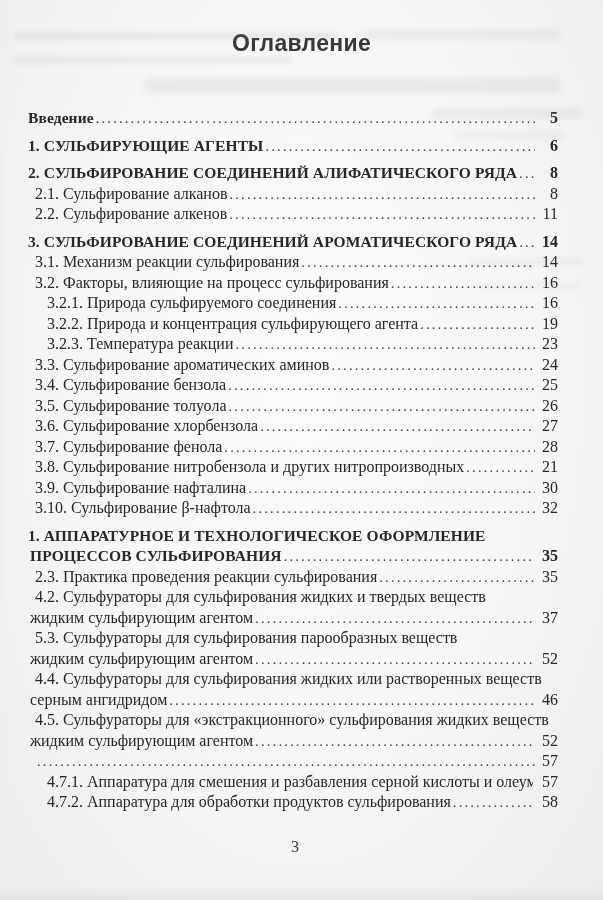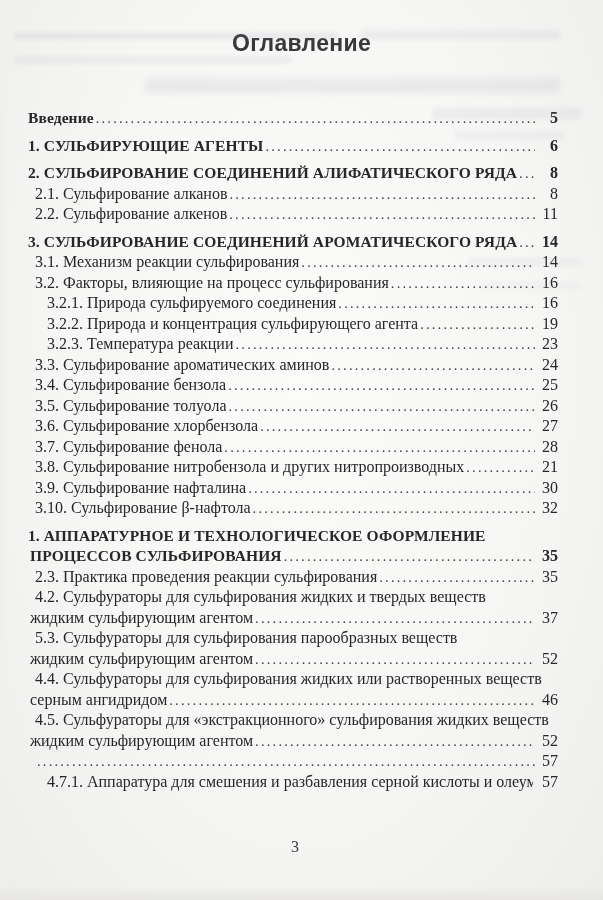--- a/index.html
+++ b/index.html
@@ -252,16 +252,21 @@
   </div>
       <div class="row lvl1">
     <span class="dots"></span>
     <span class="pg">57</span>
   </div>
       <div class="row lvl2">
     <span class="txt">4.7.1. Аппаратура для смешения и разбавления серной кислоты и олеума</span>
     <span class="dots"></span>
     <span class="pg">57</span>
   </div>
+      <div class="row lvl2">
+    <span class="txt">4.7.2. Аппаратура для обработки продуктов сульфирования</span>
+    <span class="dots"></span>
+    <span class="pg">58</span>
+  </div>
     </div>
 
   <div class="folio">3</div>
 </div>
 
 </body></html>

